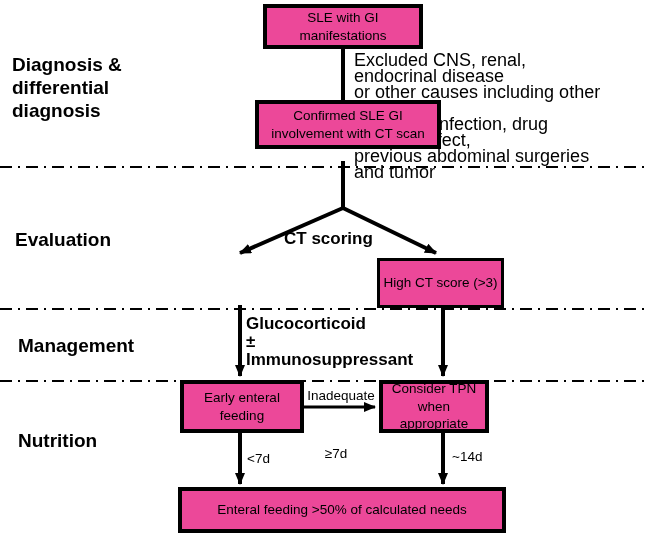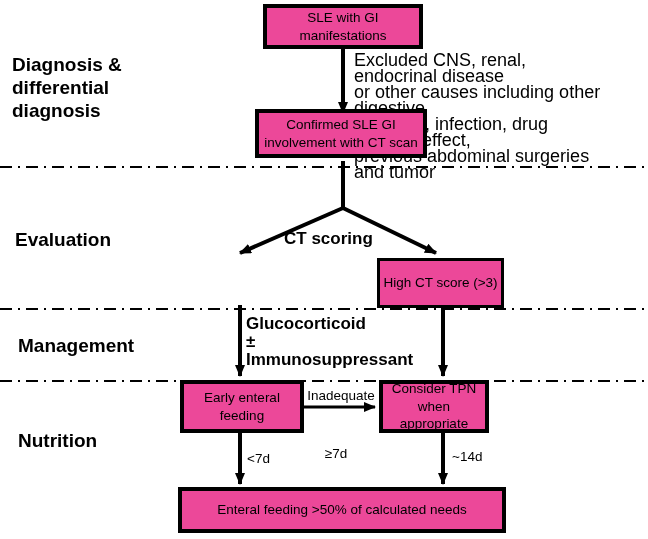--- a/index.html
+++ b/index.html
@@ -66,21 +66,21 @@
   <div class="stage" style="left:18px;top:429px;">Nutrition</div>
 
   <div class="box" style="left:263px;top:4px;width:160px;height:45px;">SLE with GI
 manifestations</div>
 
   <div class="note" style="left:354px;top:52px;width:250px;">Excluded CNS, renal, endocrinal disease
 or other causes including other digestive
 diseases, infection, drug induced effect,
 previous abdominal surgeries and tumor</div>
 
-  <div class="box" style="left:255px;top:109px;width:172px;height:49px;">Confirmed SLE GI
+  <div class="box" style="left:255px;top:100px;width:186px;height:49px;">Confirmed SLE GI
 involvement with CT scan</div>
 
   <div class="heading" style="left:284px;top:230px;width:125px;">CT scoring</div>
 
   <div class="box thin" style="left:377px;top:258px;width:127px;height:50px;">High CT score (&gt;3)</div>
 
   <div class="heading" style="left:246px;top:315px;width:196px;">Glucocorticoid
 ±
 Immunosuppressant</div>
 

